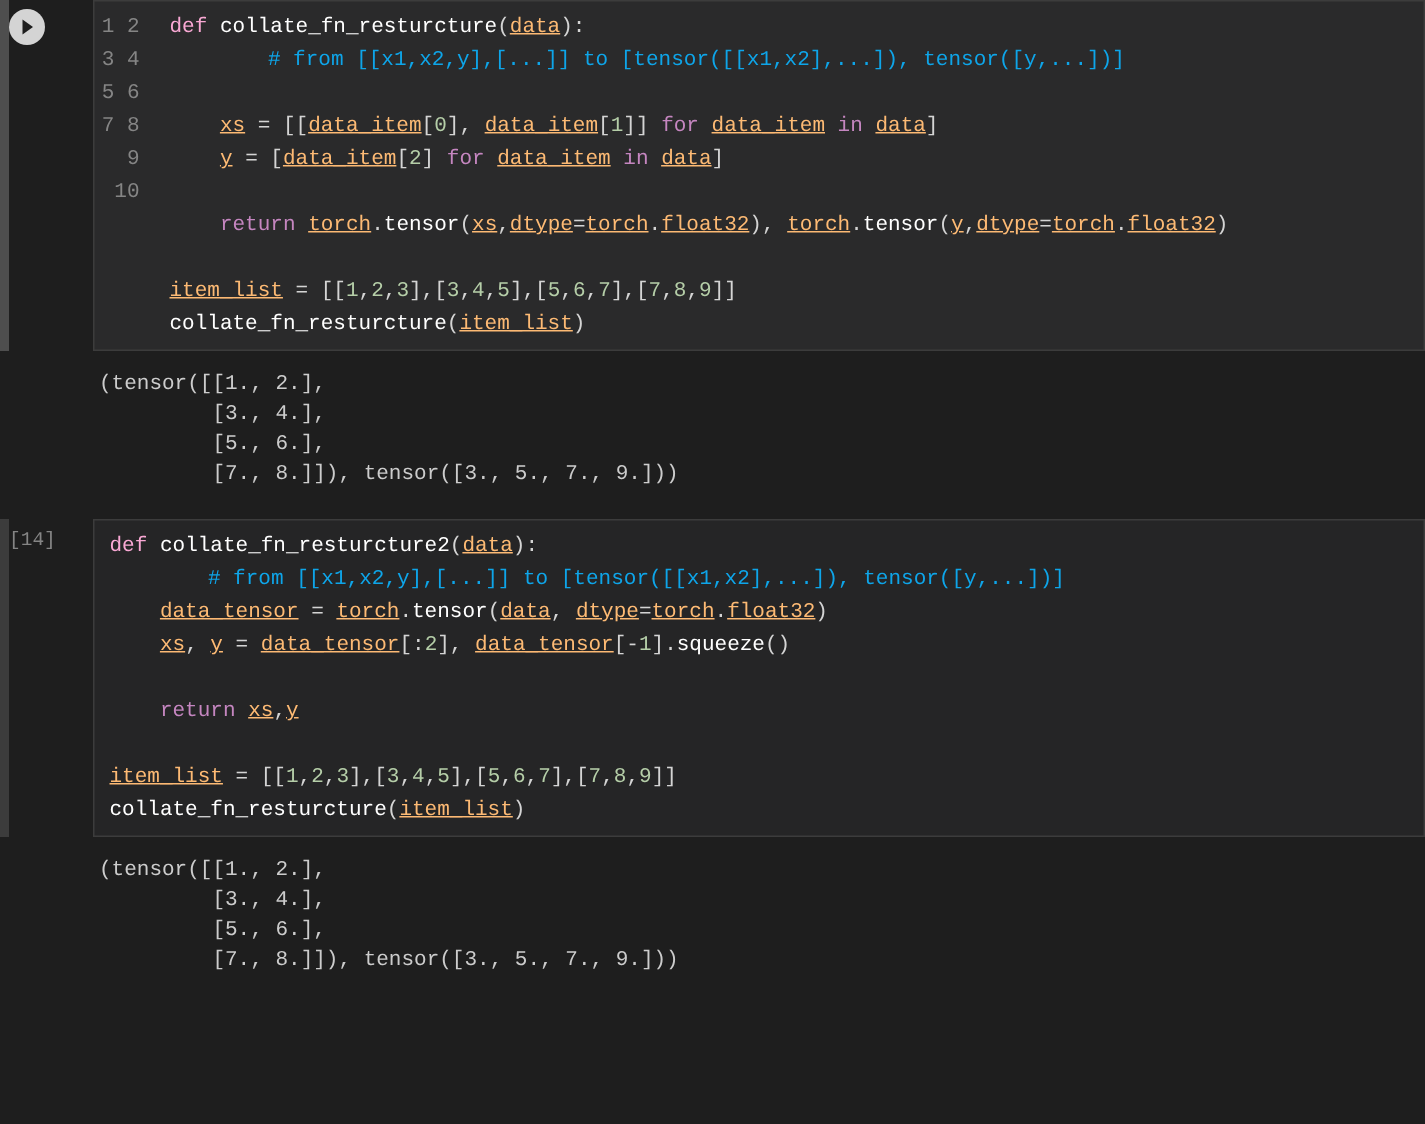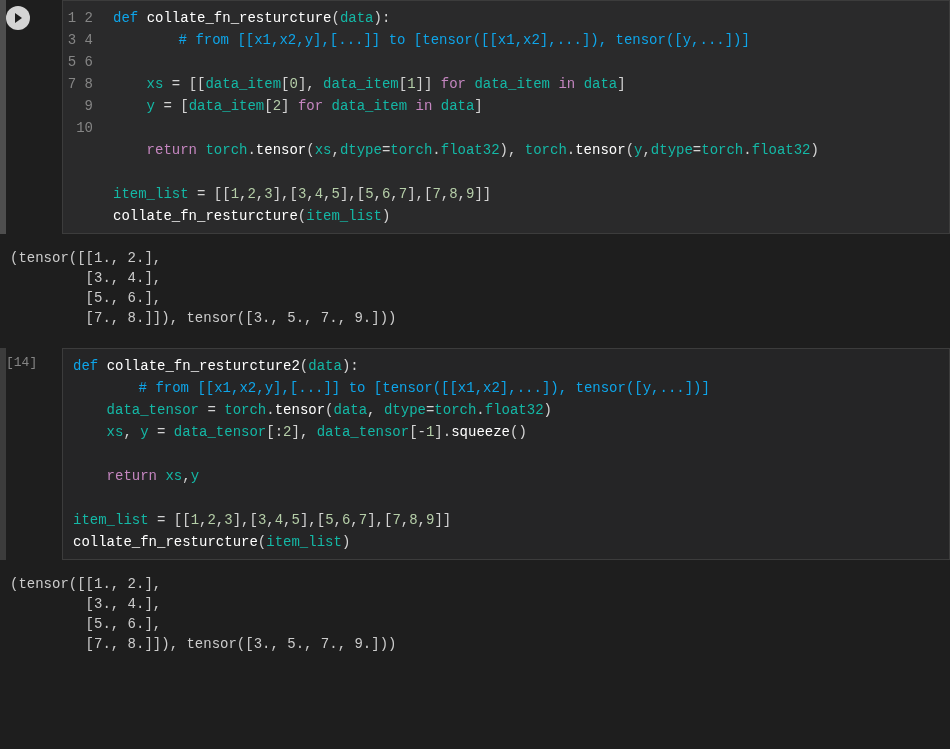--- a/index.html
+++ b/index.html
@@ -58,42 +58,41 @@
 .code {
   flex: 1;
   padding: 6px 10px;
   line-height: 22px;
   white-space: pre;
   overflow: hidden;
 }
 .output {
   display: flex;
   margin-bottom: 16px;
-  flex-direction: column;
 }
 .output .gutter { padding-top: 2px; }
 .output-text {
   flex: 1;
   padding: 4px 10px;
   color: #cccccc;
   white-space: pre;
   line-height: 20px;
 }
 .tab-bar {
   width: 6px;
   flex-shrink: 0;
   background: #3c3c3c;
 }
 .cell.active .tab-bar { background: #4e4e4e; }
 
-.kw { color: #0ea5e9; }
+.kw { color: #f9a8d4; }
 .fn { color: #ffffff; }
 .cm { color: #0ea5e9; margin-left: 32px; }
 .num { color: #b5cea8; }
-.var { color: #14b8a6; }
+.var { color: #fdba74; text-decoration: underline; }
 .op { color: #d4d4d4; }
 .ctrl { color: #c586c0; }
 </style>
 </head>
 <body>
 
 <div id="root">
     <div class="cell active">
       <div class="tab-bar"></div>
       <div class="gutter"><span class="run-btn">

